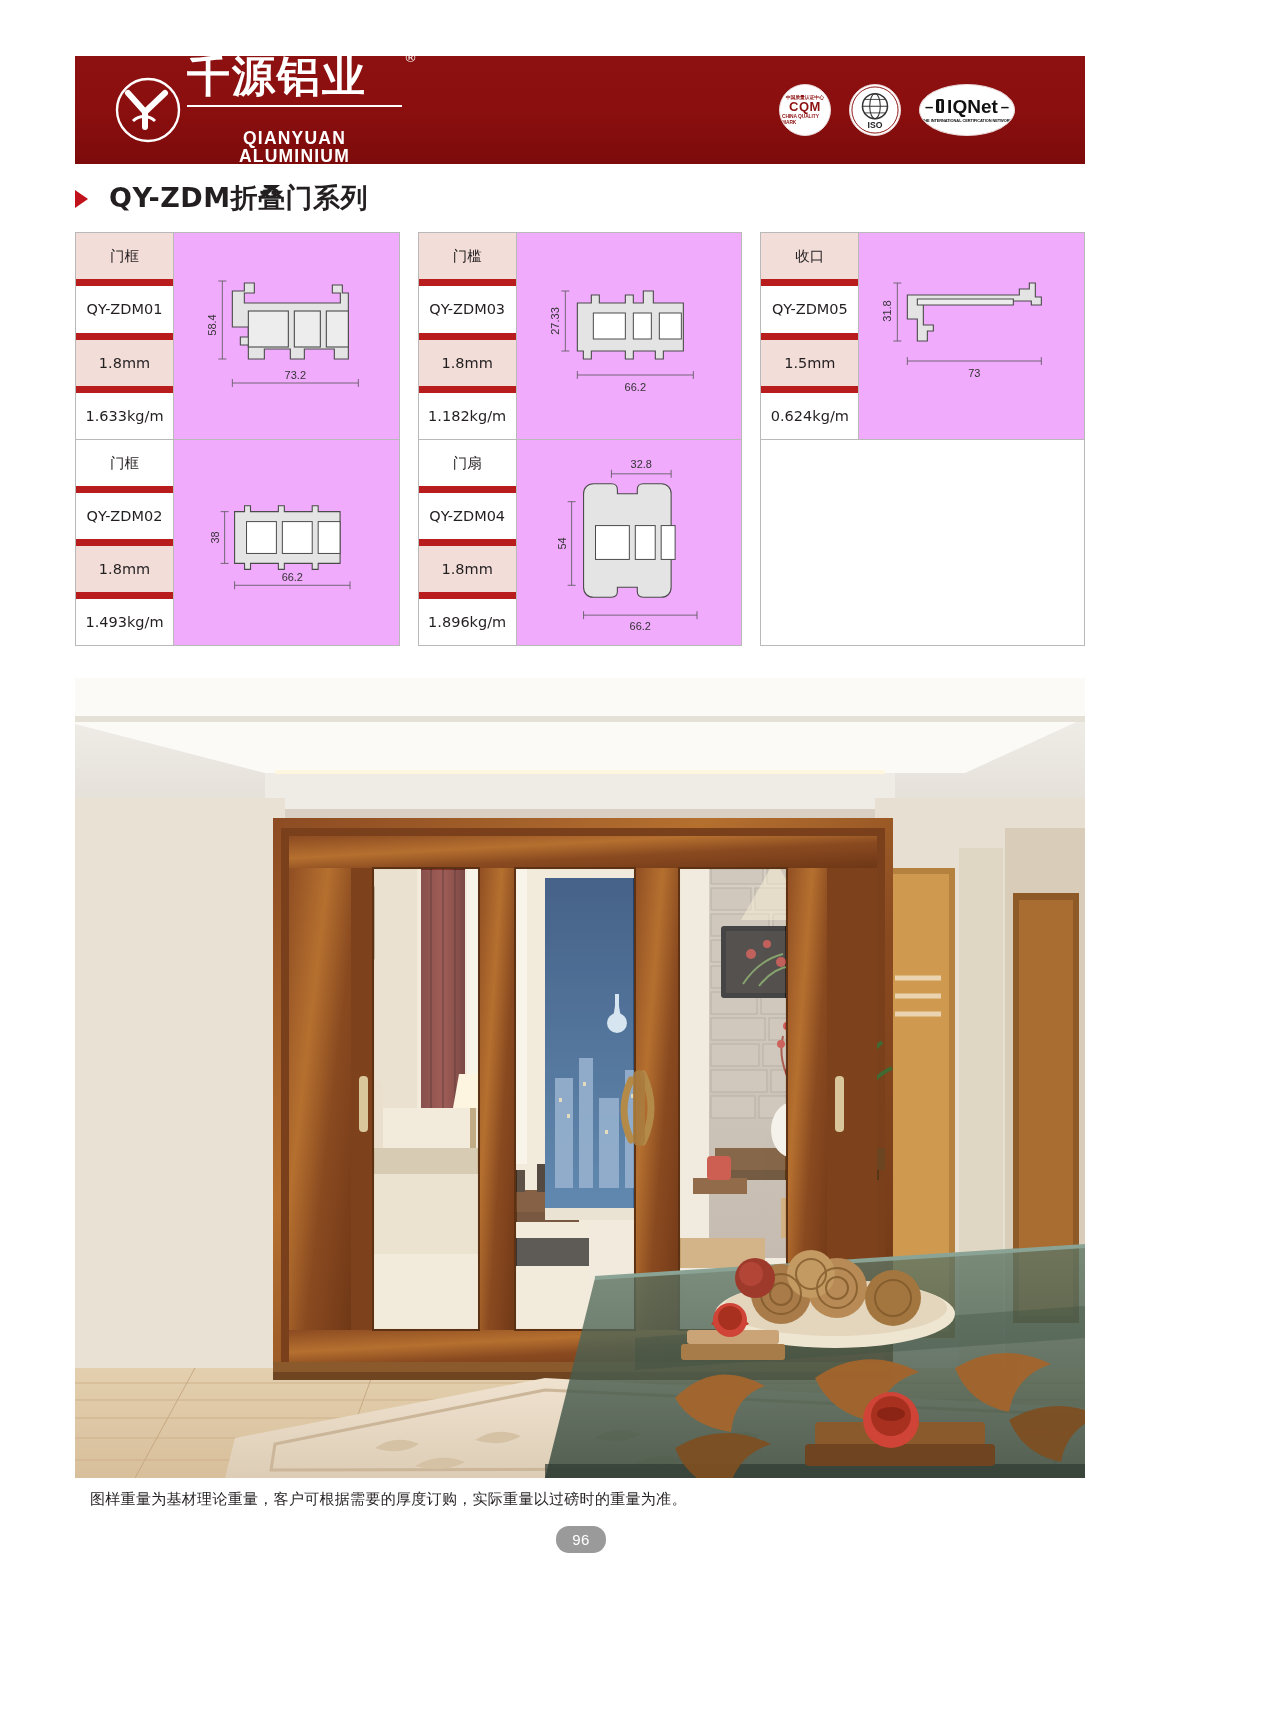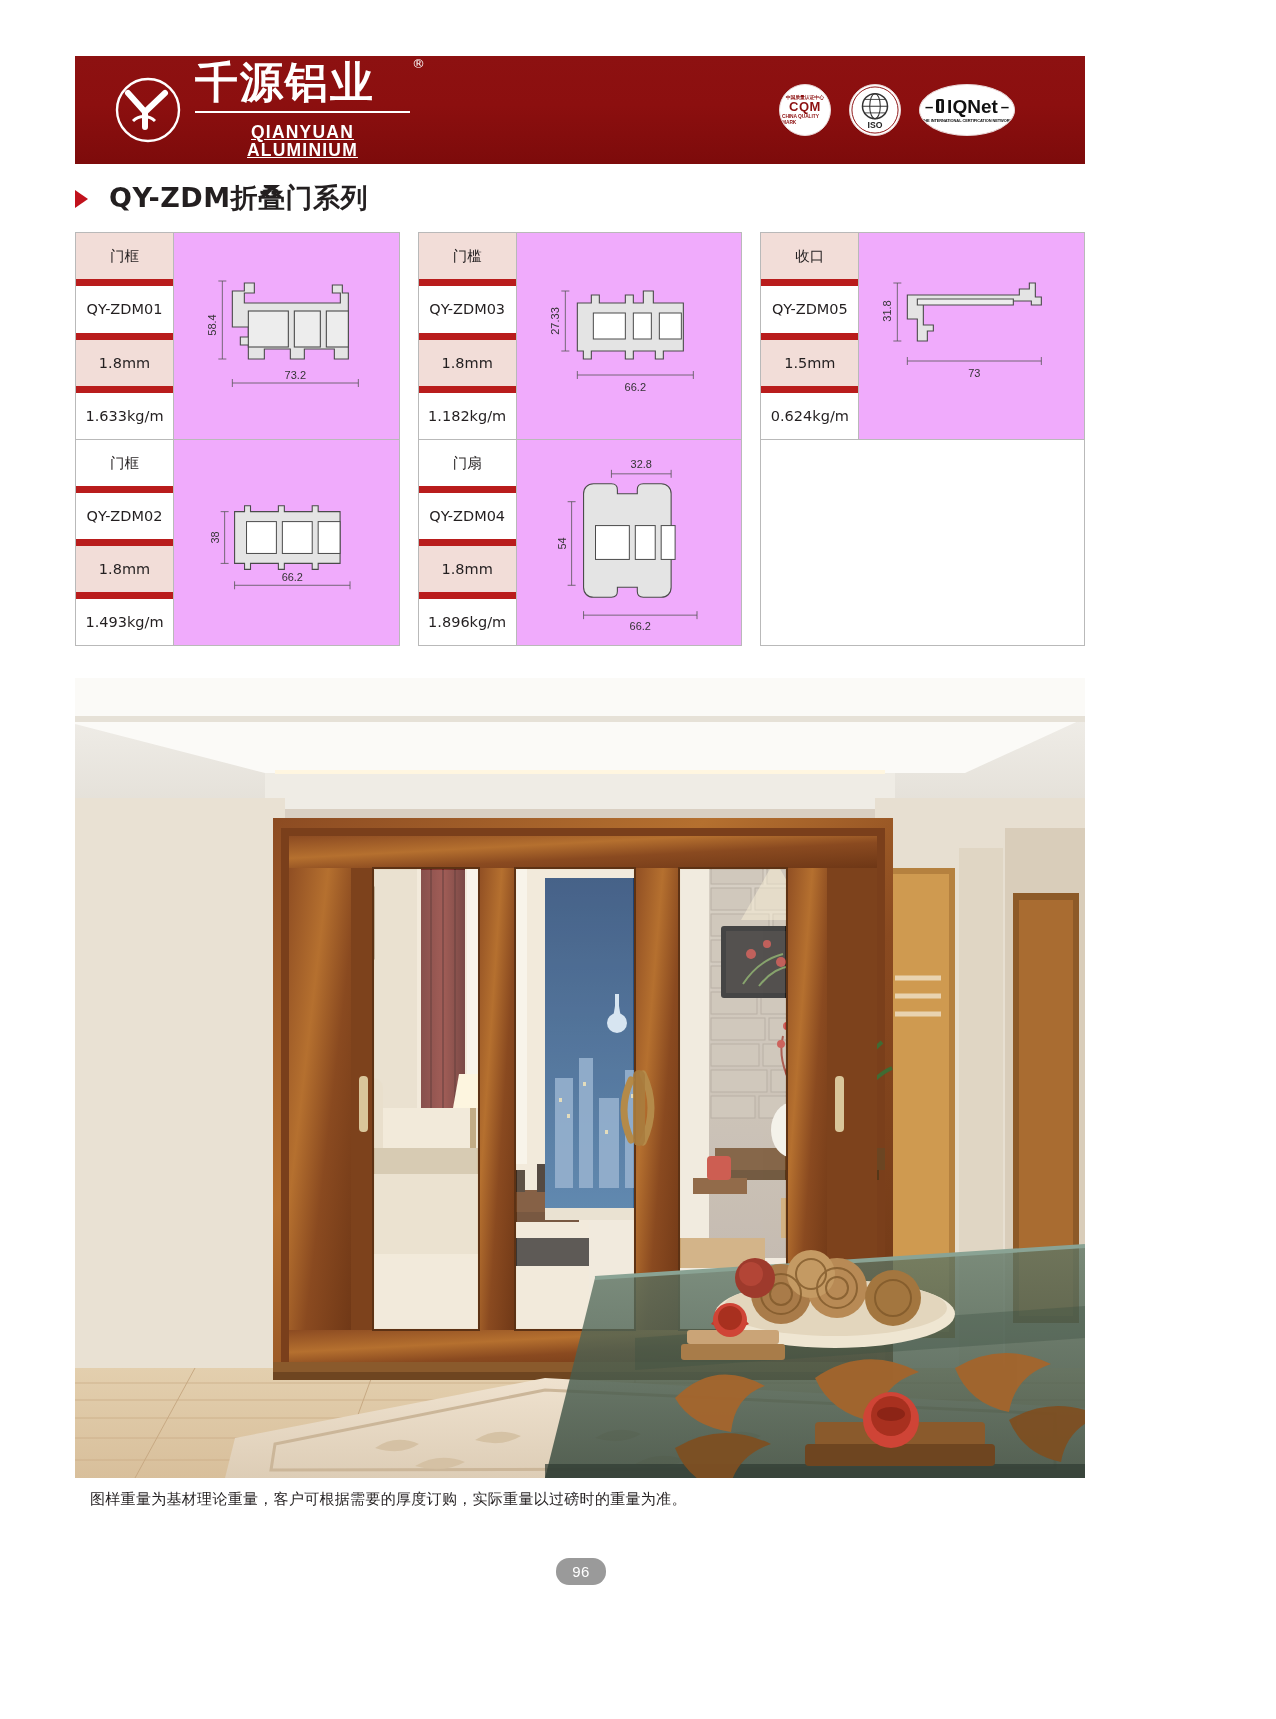--- a/index.html
+++ b/index.html
@@ -19,21 +19,21 @@
     left: 75px;
     top: 56px;
     width: 1010px;
     height: 108px;
     background: linear-gradient(180deg,#8d1111 0%, #8c0f0f 45%, #7d0b0b 100%);
     display: flex;
     align-items: center;
     justify-content: space-between;
     padding: 0 28px 0 40px;
   }
-  .brand { display: flex; align-items: center; gap: 14px; }
+  .brand { display: flex; align-items: center; gap: 6px; }
   .logo-mark {
     width: 66px; height: 66px;
     position: relative;
     flex: 0 0 auto;
   }
   .logo-mark svg { display: block; }
   .brand-text { color: #fff; line-height: 1; }
   .brand-cn {
     font-size: 43px;
     font-weight: bold;
@@ -46,24 +46,23 @@
     top: -4px; right: -17px;
     font-size: 13px;
     font-weight: normal;
   }
   .brand-en {
     font-size: 17.5px;
     font-weight: bold;
     letter-spacing: 1.2px;
     margin-top: 7px;
     border-top: 2px solid #fff;
-    padding-top: 11px;
+    padding-top: 23px;
     width: 215px;
     text-align: center;
-    text-decoration: underline;
   }
 
   .certs { display: flex; align-items: center; gap: 18px; padding-right: 42px;}
   .cert-badge {
     width: 52px; height: 52px;
     border-radius: 50%;
     background: #fff;
     color: #8d1111;
     display: flex; flex-direction: column;
     align-items: center; justify-content: center;
@@ -183,21 +182,20 @@
   .pagenum {
     position: absolute;
     left: 556px; top: 1526px;
     width: 50px; height: 27px;
     background: #9a9a9a;
     border-radius: 13px;
     color: #fff;
     font-size: 15px;
     display: flex; align-items: center; justify-content: center;
     letter-spacing: .5px;
-    margin-top: 32px;
   }
 
   .dim-txt { font-size: 11px; fill: #333; font-family: "Liberation Sans", sans-serif; }
   .dim-line { stroke: #555; stroke-width: .8; fill: none; }
   .prof { fill: #e4e4e4; stroke: #4a4a4a; stroke-width: 1.1; }
   .prof2 { fill: #ededed; stroke: #4a4a4a; stroke-width: 1.1; }
 </style>
 </head>
 <body>
 

